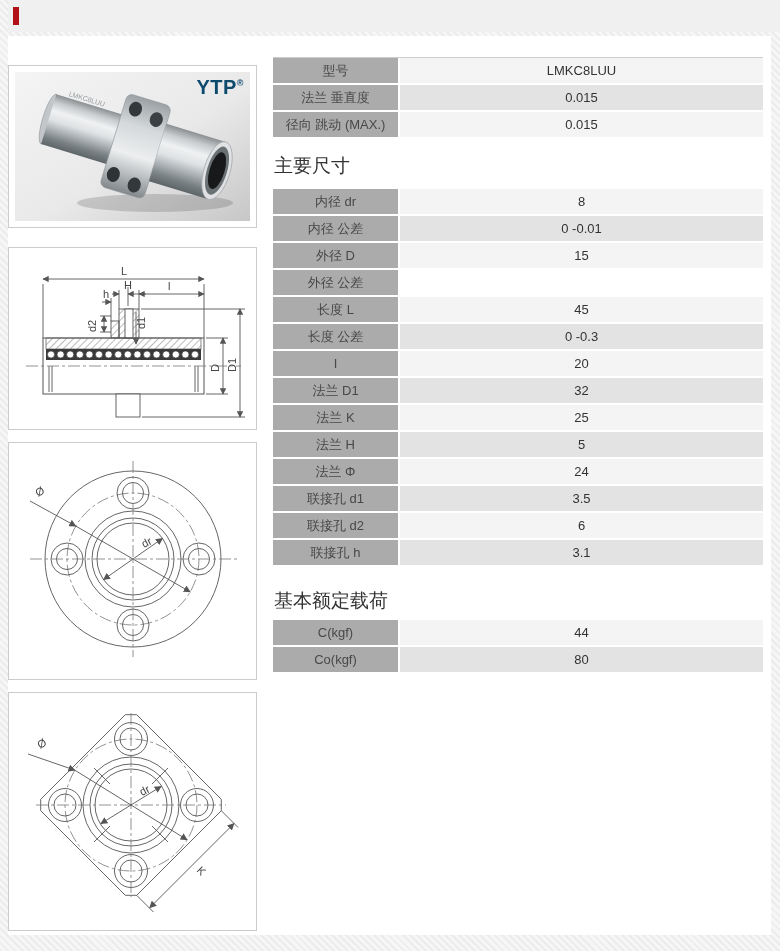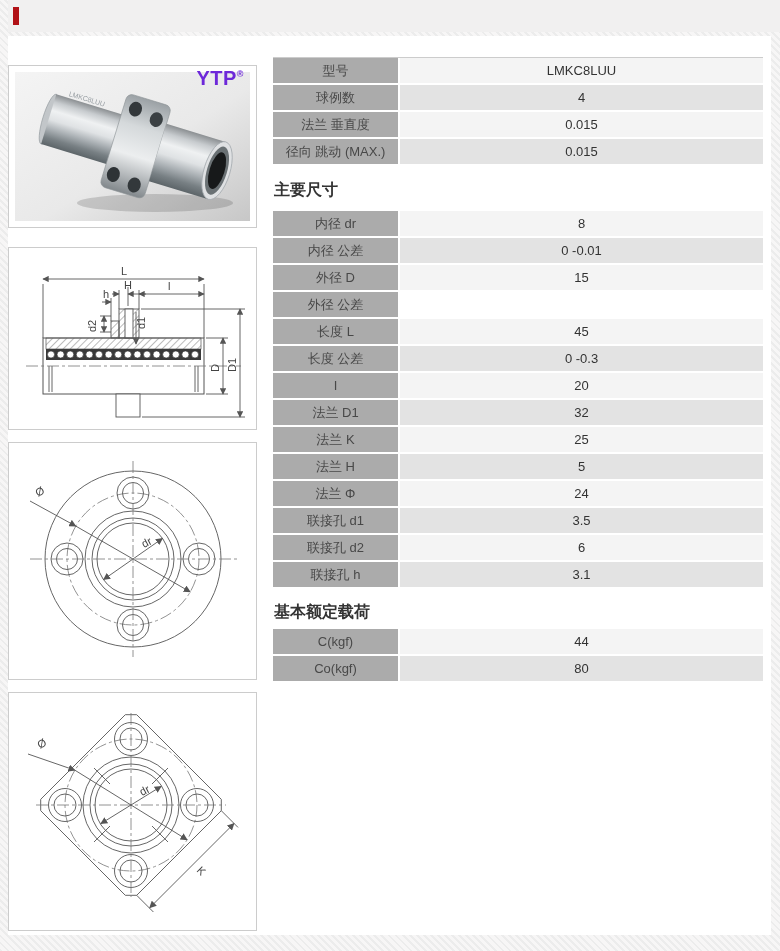--- a/index.html
+++ b/index.html
@@ -9,32 +9,32 @@
   .header-bar{position:absolute;left:8px;top:0;width:772px;height:32px;background:#f1f0f0;}
   .accent{position:absolute;left:5px;top:7px;width:6px;height:18px;background:#b11116;}
   .page-title{position:absolute;left:28px;top:0;line-height:31px;font-size:15px;font-weight:bold;color:#333;}
   .card{position:absolute;left:8px;top:36px;width:763px;height:899px;background:#fff;}
   .panel{position:absolute;left:8px;width:247px;background:#fff;border:1px solid #ccc;box-sizing:content-box;}
   .panel-photo{top:65px;height:161px;}
   .panel-side{top:247px;height:181px;}
   .panel-round{top:442px;height:236px;}
   .panel-square{top:692px;height:237px;}
   .panel svg{display:block;margin:6px auto;}
-  .logo{position:absolute;top:2px;right:12px;color:#6d28d9;font-weight:800;font-size:20px;letter-spacing:.5px;line-height:1;}
+  .logo{position:absolute;top:11px;right:12px;color:#0c4a6e;font-weight:800;font-size:20px;letter-spacing:.5px;line-height:1;}
   .logo sup{font-size:9px;font-weight:700;vertical-align:super;}
   .right-col{position:absolute;left:273px;top:57px;width:490px;}
   .spec-table{width:100%;}
   .spec-table-top{border-top:1px solid #ccc;padding-top:0px;}
   .spec-row{display:flex;margin-bottom:2px;}
   .spec-label{width:125px;height:25px;line-height:25px;background:#ababab;color:#484848;text-align:center;font-size:13px;white-space:nowrap;overflow:hidden;}
   .spec-value{flex:1;margin-left:2px;height:25px;line-height:25px;background:#f4f4f4;color:#333;text-align:center;font-size:13px;}
   .spec-row:nth-child(even) .spec-value{background:#e3e3e3;}
-  .section-heading{font-size:16px;color:#333;font-weight:bold;}
+  .section-heading{font-size:19px;color:#333;}
   .h-dim{margin:16px 0 10px 1px;}
-  .h-load{margin:15px 0 6px 1px;}
+  .h-load{margin:23px 0 6px 1px;}
   .dim-text{font-size:11px;fill:#444;font-family:"Liberation Sans","DejaVu Sans",sans-serif;}
   .thin{stroke:#555;stroke-width:.9;fill:none;}
   .dash{stroke:#777;stroke-width:.8;fill:none;stroke-dasharray:12 3 3 3;}
 </style>
 </head>
 <body>
 
 <div class="page">
 
   <div class="header-bar">
@@ -243,24 +243,20 @@
     </svg>
   </div>
 
   <div class="right-col">
     <div class="spec-table spec-table-top">
         <div class="spec-row">
           <div class="spec-label">型号</div>
           <div class="spec-value">LMKC8LUU</div>
         </div>
         <div class="spec-row">
-          <div class="spec-label">球例数</div>
-          <div class="spec-value">4</div>
-        </div>
-        <div class="spec-row">
           <div class="spec-label">法兰 垂直度</div>
           <div class="spec-value">0.015</div>
         </div>
         <div class="spec-row">
           <div class="spec-label">径向 跳动 (MAX.)</div>
           <div class="spec-value">0.015</div>
         </div>
       </div>
     <div class="section-heading h-dim">主要尺寸</div>
     <div class="spec-table">

